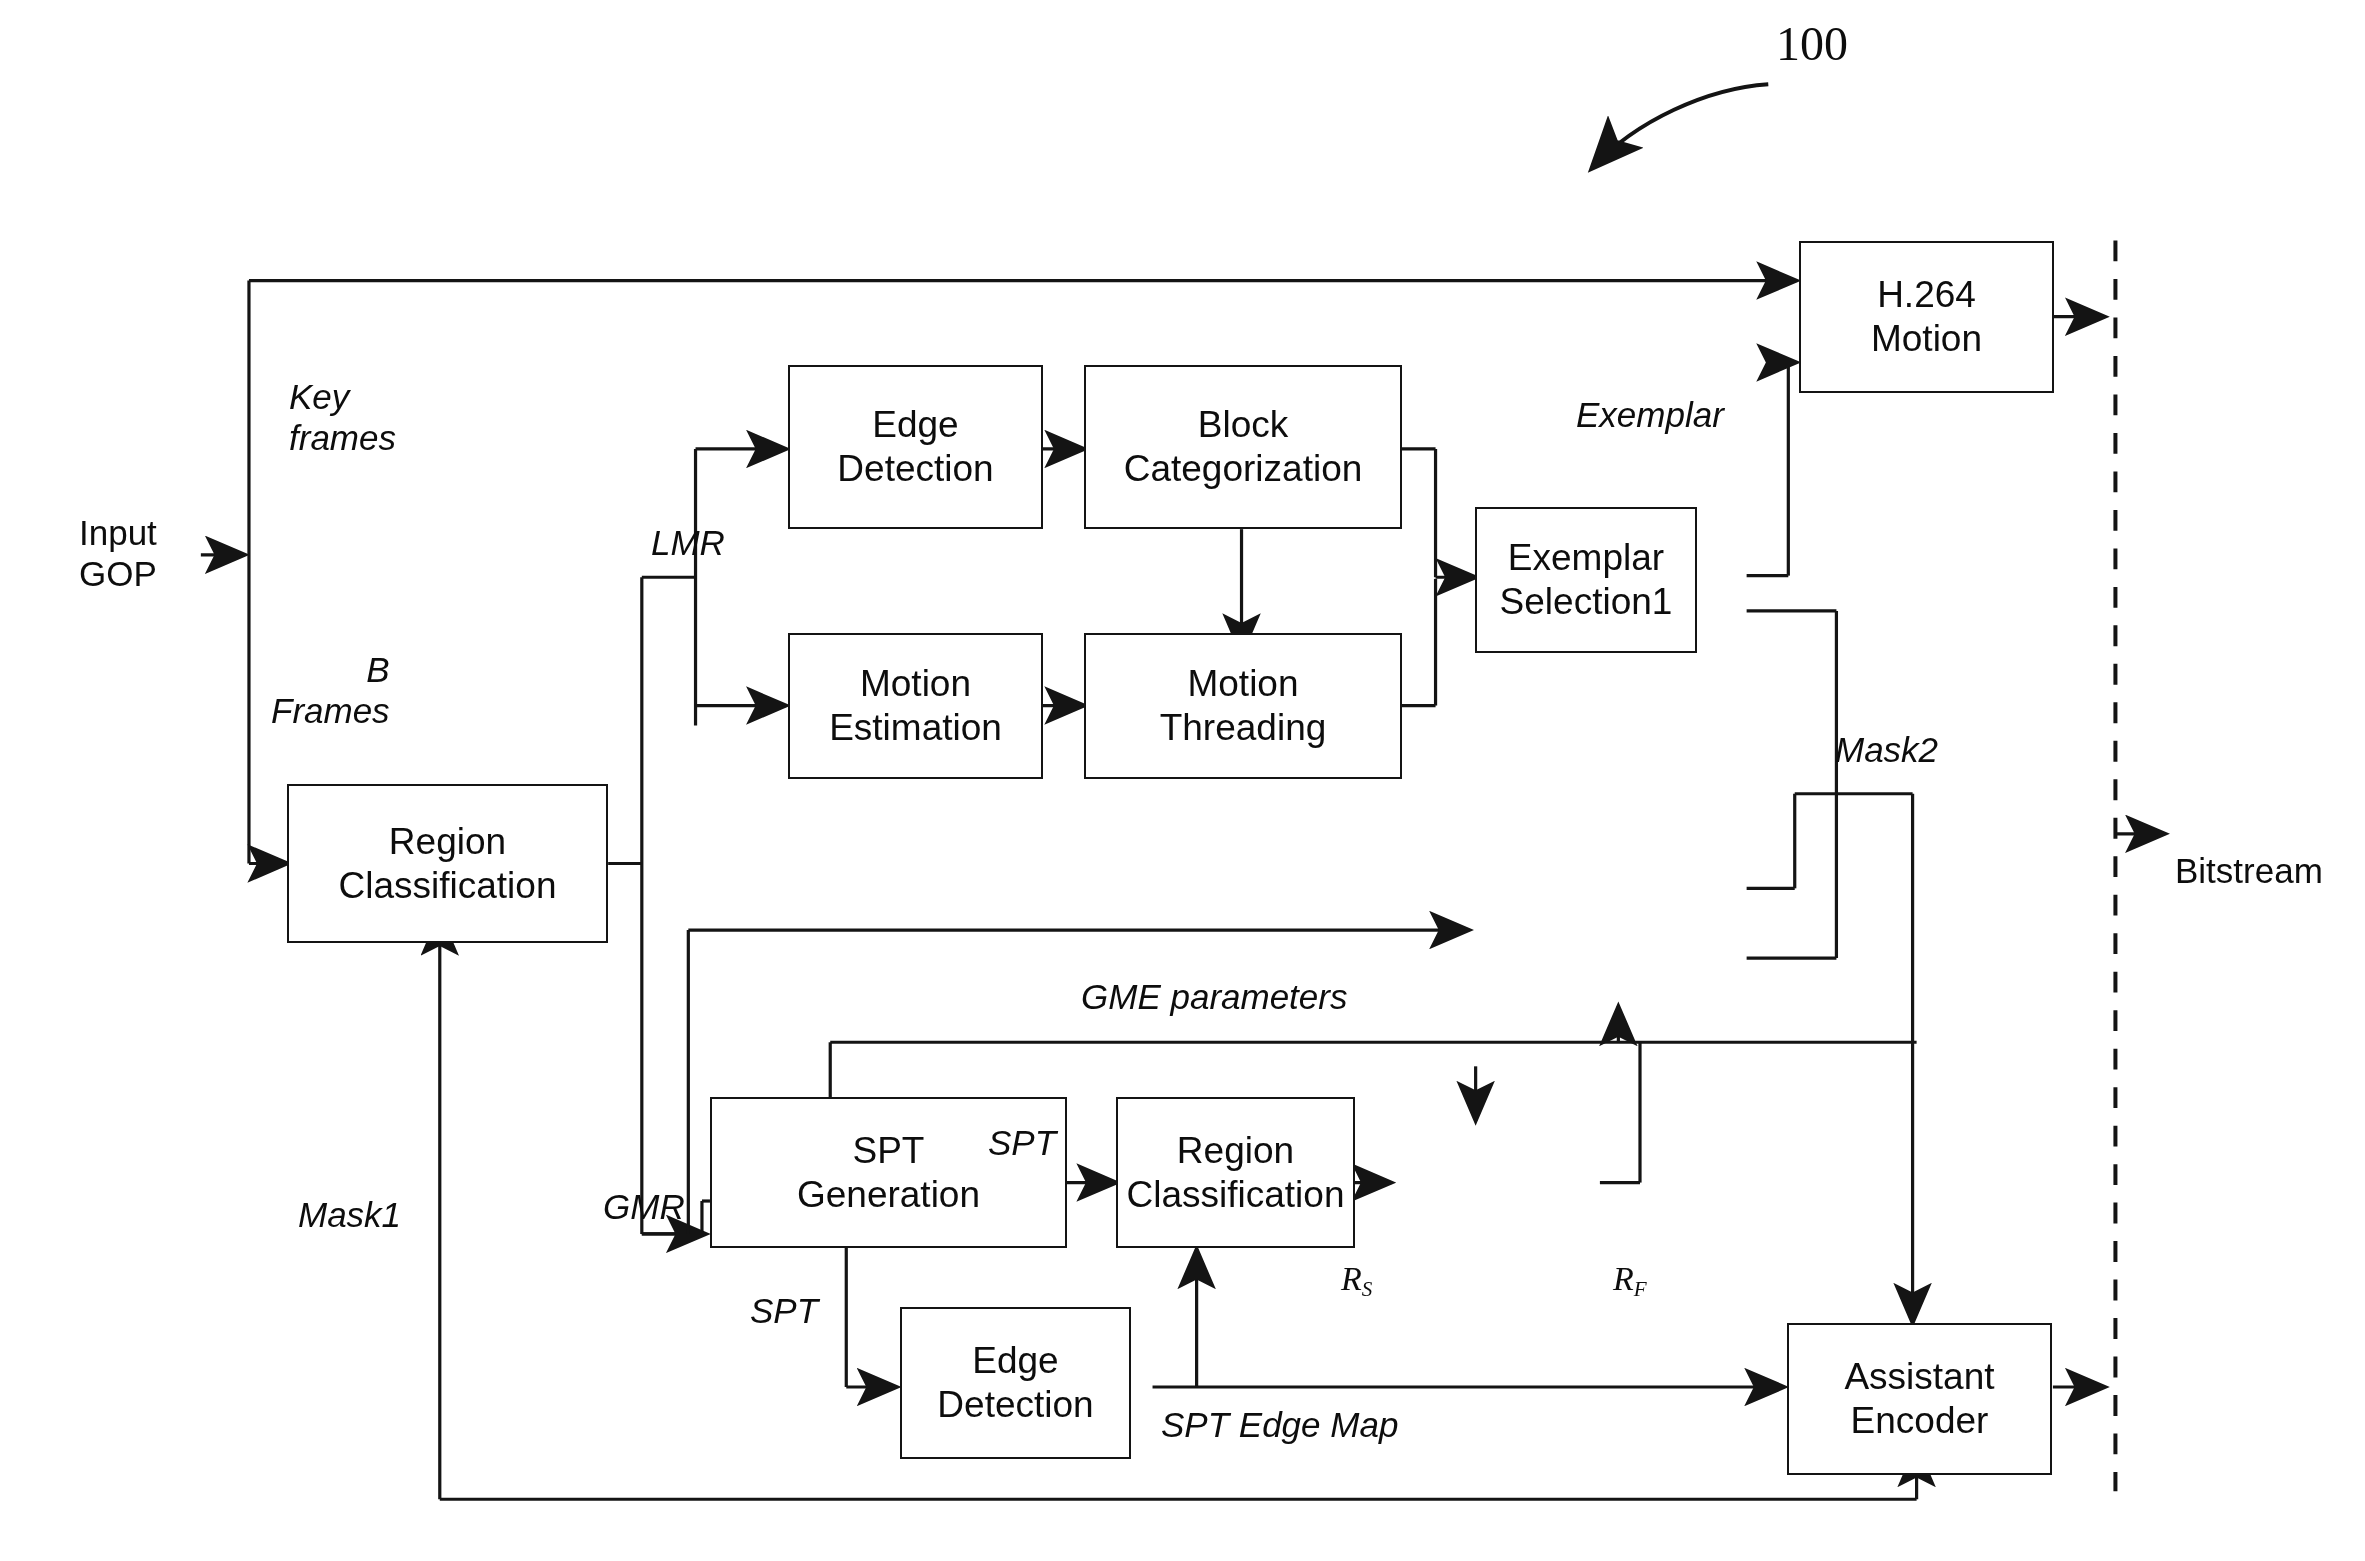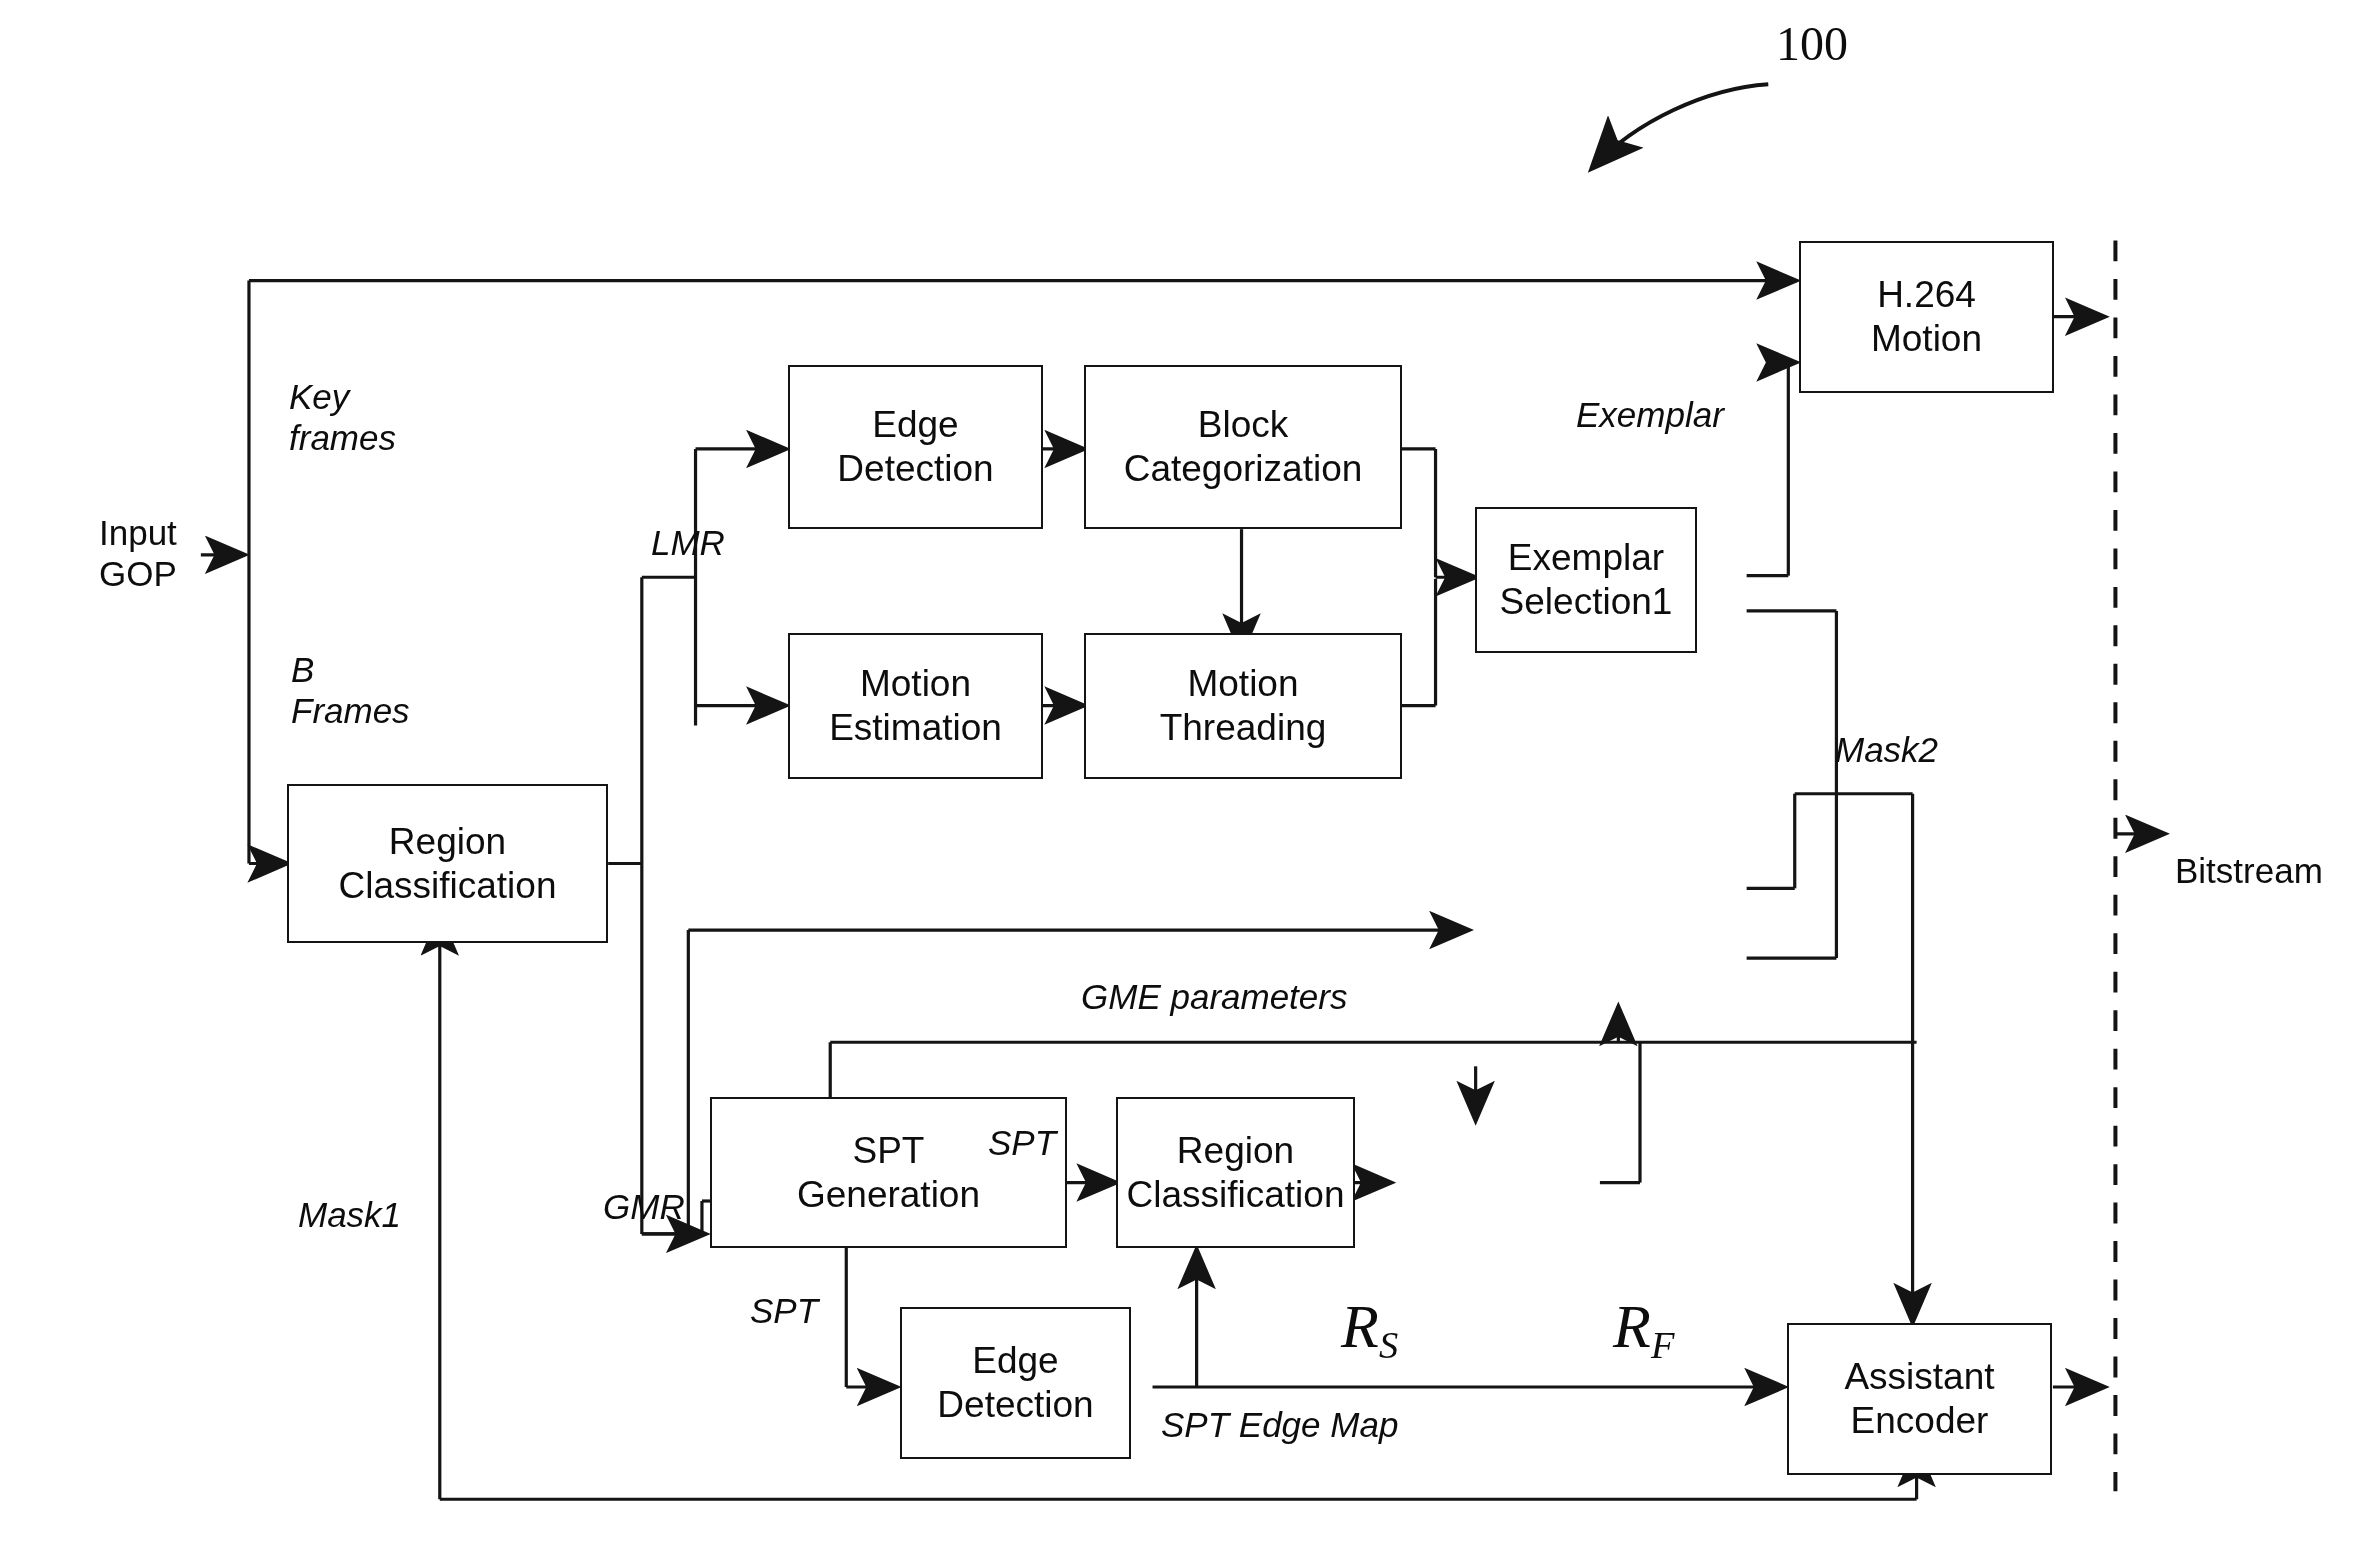--- a/index.html
+++ b/index.html
@@ -4,24 +4,24 @@
 <style>
   html,body{margin:0;padding:0;background:#ffffff;}
   body{font-family:"Liberation Sans", sans-serif;}
   #stage{position:relative;width:2366px;height:1561px;background:#fff;overflow:hidden;}
   svg#wires{position:absolute;left:0;top:0;width:2366px;height:1561px;}
   .node{position:absolute;border:2.4px solid #141414;background:#fff;
         display:flex;align-items:center;justify-content:center;text-align:center;
         font-size:37px;line-height:1.18;color:#0d0d0d;box-sizing:border-box;}
   .lbl{position:absolute;font-size:35px;color:#0d0d0d;white-space:pre;line-height:1.16;}
   .lbl.it{font-style:italic;}
-  .lbl.big{font-family:"Liberation Serif", serif;font-size:62px;font-style:italic;margin-top:32px;}
+  .lbl.big{font-family:"Liberation Serif", serif;font-size:34px;font-style:italic;}
   .lbl.num{font-family:"Liberation Serif", serif;font-size:48px;font-style:normal;}
   .sub{font-size:0.62em;vertical-align:-0.28em;}
-  .ctr{text-align:left;margin-left:20px;}
+  .ctr{text-align:right;}
 </style>
 </head>
 <body>
 
 <div id="stage">
 
   <svg id="wires" viewBox="0 0 2950 1947" xmlns="http://www.w3.org/2000/svg">
     <defs>
       <marker id="ah" markerWidth="14" markerHeight="12" refX="12.5" refY="6" orient="auto" markerUnits="strokeWidth">
         <path d="M0,0 L14,6 L0,12 L3,6 z" fill="#141414"></path>

